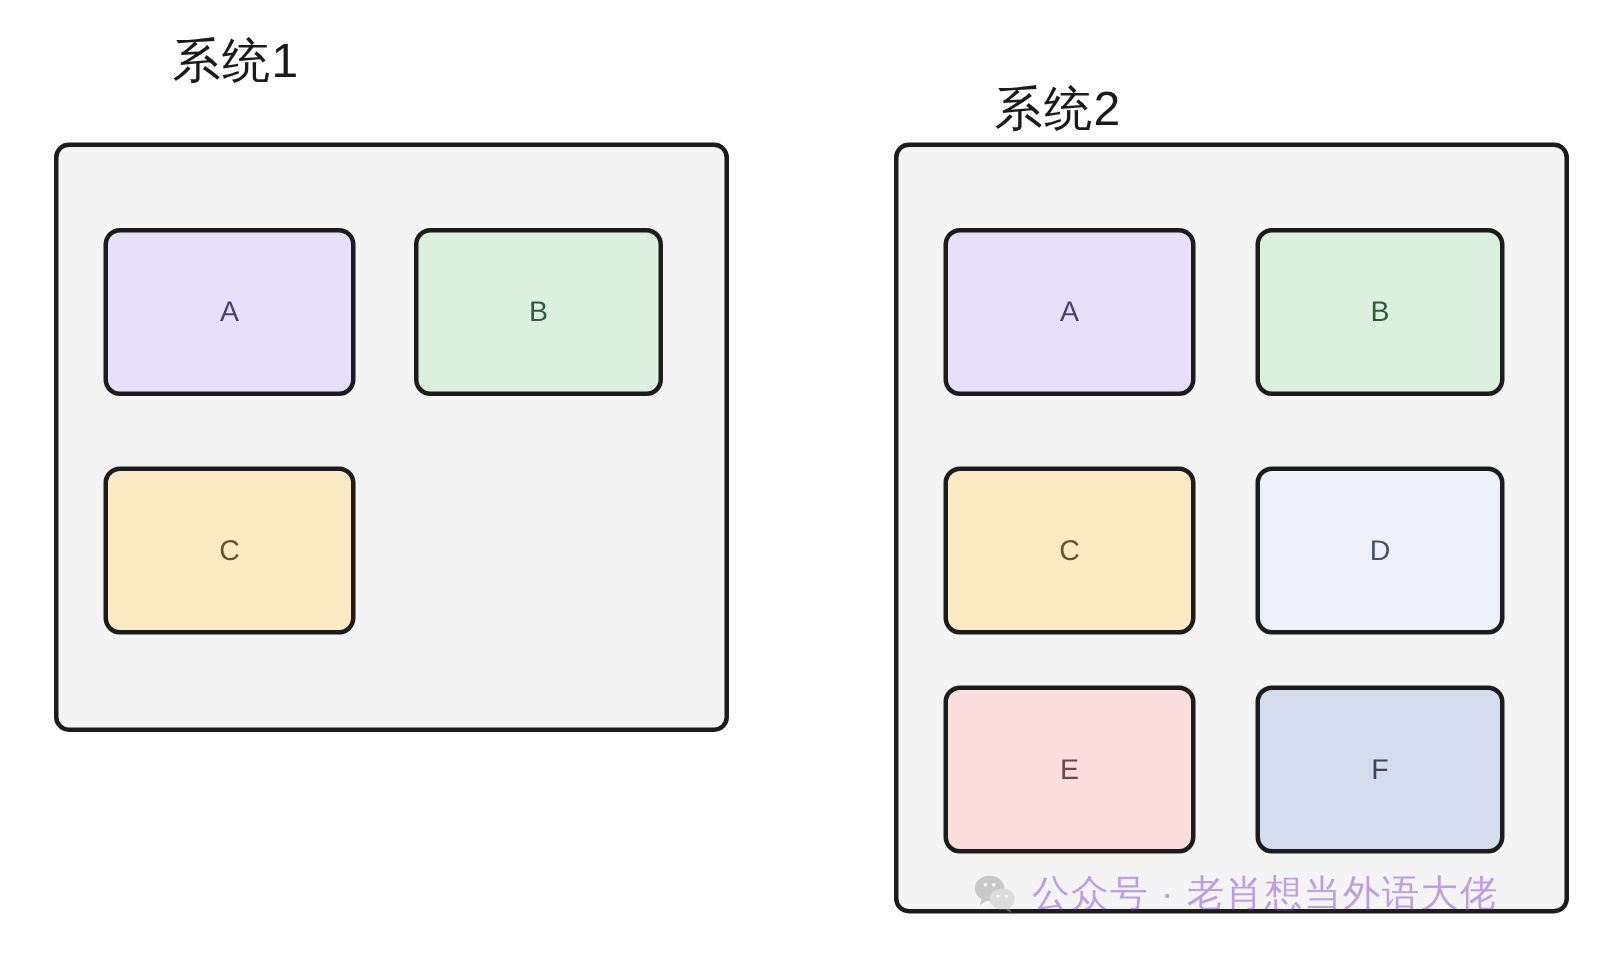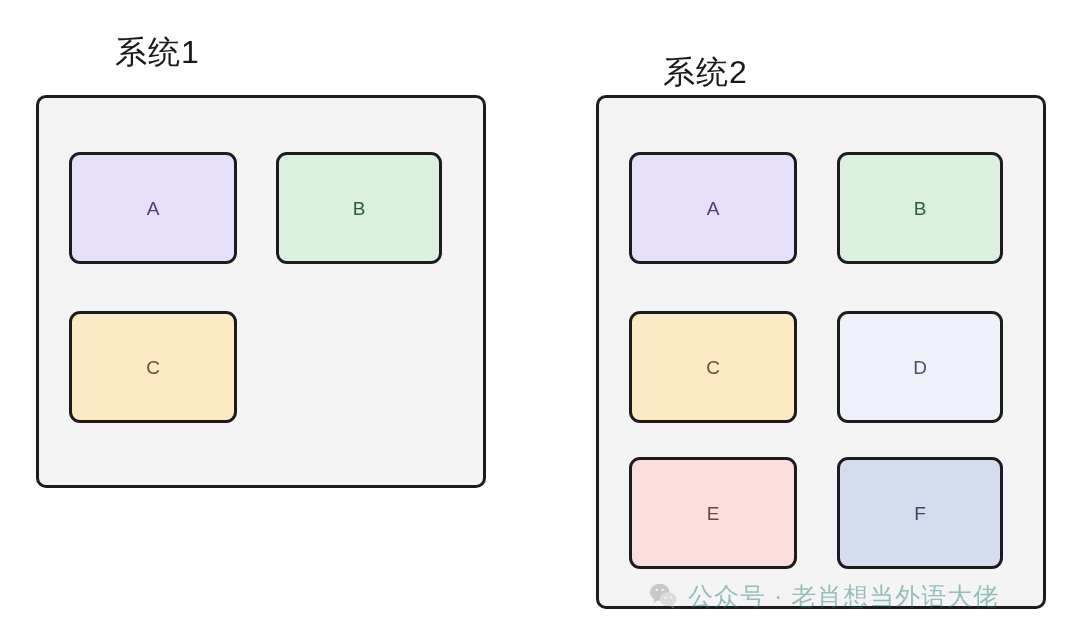--- a/index.html
+++ b/index.html
@@ -25,21 +25,21 @@
   .group-title {
     position: absolute;
     font-size: 32px;
     font-weight: 500;
     color: #1a1a1a;
     letter-spacing: 1px;
     white-space: nowrap;
     line-height: 1;
     font-family: "Liberation Sans", "DejaVu Sans", sans-serif;
   }
-  #title-system1 { left: 115px; top: 36px; }
+  #title-system1 { left: 115px; top: 24px; }
   #title-system2 { left: 663px; top: 56px; }
 
   
   .container-box {
     position: absolute;
     background: #f4f4f4;
     border: 3px solid #1c1c1c;
     border-radius: 10px;
     box-sizing: border-box;
   }
@@ -115,21 +115,21 @@
     pointer-events: none;
   }
   #watermark-icon {
     width: 30px;
     height: 30px;
     flex: 0 0 auto;
     display: block;
   }
   #watermark-text {
     font-size: 25px;
-    color: #0f766e;
+    color: #6d28d9;
     white-space: nowrap;
     letter-spacing: 1px;
     line-height: 1;
     font-family: "Liberation Sans", "DejaVu Sans", sans-serif;
   }
 </style>
 </head>
 <body>
 
 <div id="canvas">

